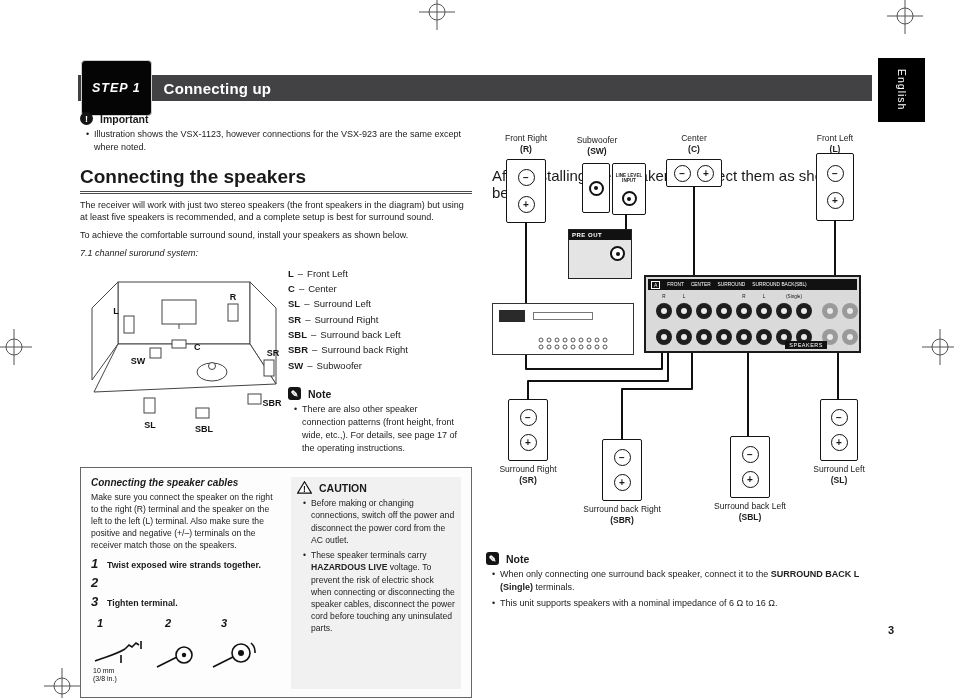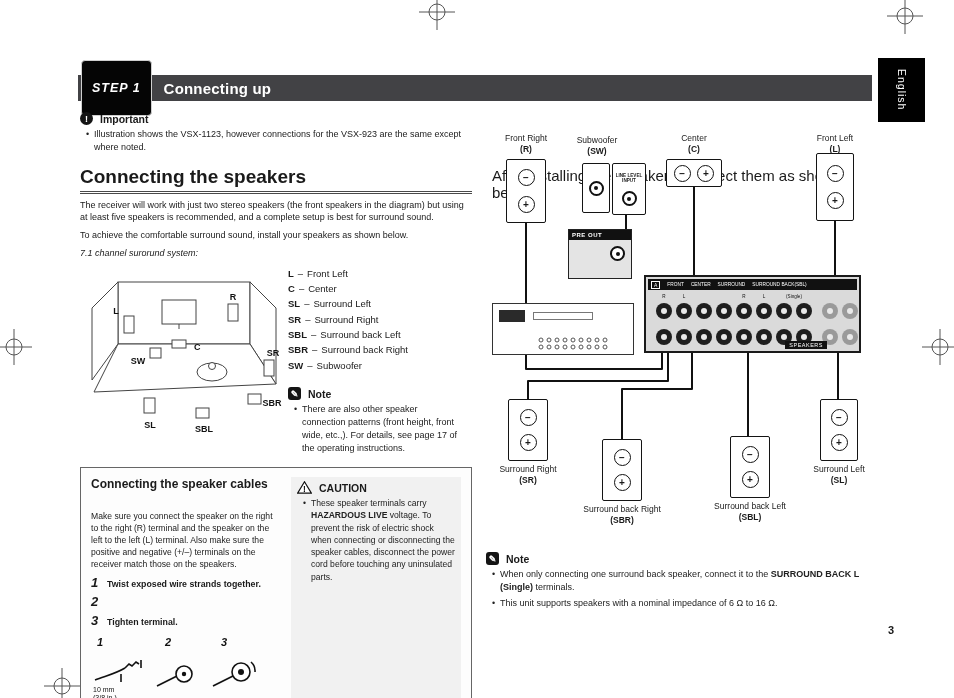--- a/index.html
+++ b/index.html
@@ -35,21 +35,21 @@
   .room { flex:0 0 205px; }
   .room text { font-size:9px; font-weight:bold; fill:#111; }
   .room .shape { fill:#fff; stroke:#444; stroke-width:1; }
   .legend-col { margin-left:3px; width:175px; }
   .legend { font-size:9.5px; line-height:1.62; }
   .legend .sep { margin:0 4px; }
   .note-block { margin-top:14px; }
 
   .cables-box { margin-top:10px; border:1px solid #666; background:#fdfdfd; display:flex; padding:9px 10px 8px; gap:14px; }
   .cbox-left { width:52%; }
-  .cbox-title { font-size:12px; font-weight:bold; margin-bottom:20px; }
+  .cbox-title { font-size:10px; font-weight:bold; margin-bottom:4px;font-style:italic; }
   .cbox-body { font-size:8.6px; line-height:1.38; }
   .step-row { display:flex; gap:6px; margin-top:4px; font-size:8.8px; font-weight:bold; align-items:baseline; }
   .step-num { font-size:13px; font-style:italic; flex:0 0 10px; }
   .wirefig { margin-top:6px; }
   .wirefig .fig-num { font-size:11px; font-weight:bold; font-style:italic; fill:#111; }
   .wirefig .meas { font-size:7px; fill:#111; }
   .wirefig .ln { stroke:#111; stroke-width:1.6; fill:none; }
   .cbox-right { width:48%; background:#f1f1f1; padding:4px 6px; }
   .cbox-right ul.bullets { font-size:8.6px; }
 
@@ -251,20 +251,21 @@
       </div>
       <div class="cbox-right">
         <div class="caution-head">
           <svg width="15" height="13" viewBox="0 0 15 13">
             <path d="M7.5 0.8 L14.4 12.2 L0.6 12.2 Z" fill="#fff" stroke="#111" stroke-width="1.2"></path>
             <text x="7.5" y="10.8" text-anchor="middle" font-size="8.5" font-weight="bold" fill="#111">!</text>
           </svg>
           <span>CAUTION</span>
         </div>
         <ul class="bullets">
+          <li>Before making or changing connections, switch off the power and disconnect the power cord from the AC outlet.</li>
           <li>
             <span>These speaker terminals carry </span><b>HAZARDOUS LIVE</b><span> voltage. To prevent the risk of electric shock when connecting or disconnecting the speaker cables, disconnect the power cord before touching any uninsulated parts.</span>
           </li>
         </ul>
       </div>
     </div>
   </div>
 
   <p class="wiring-intro">After installing the speakers, connect them as shown below.</p>
 

